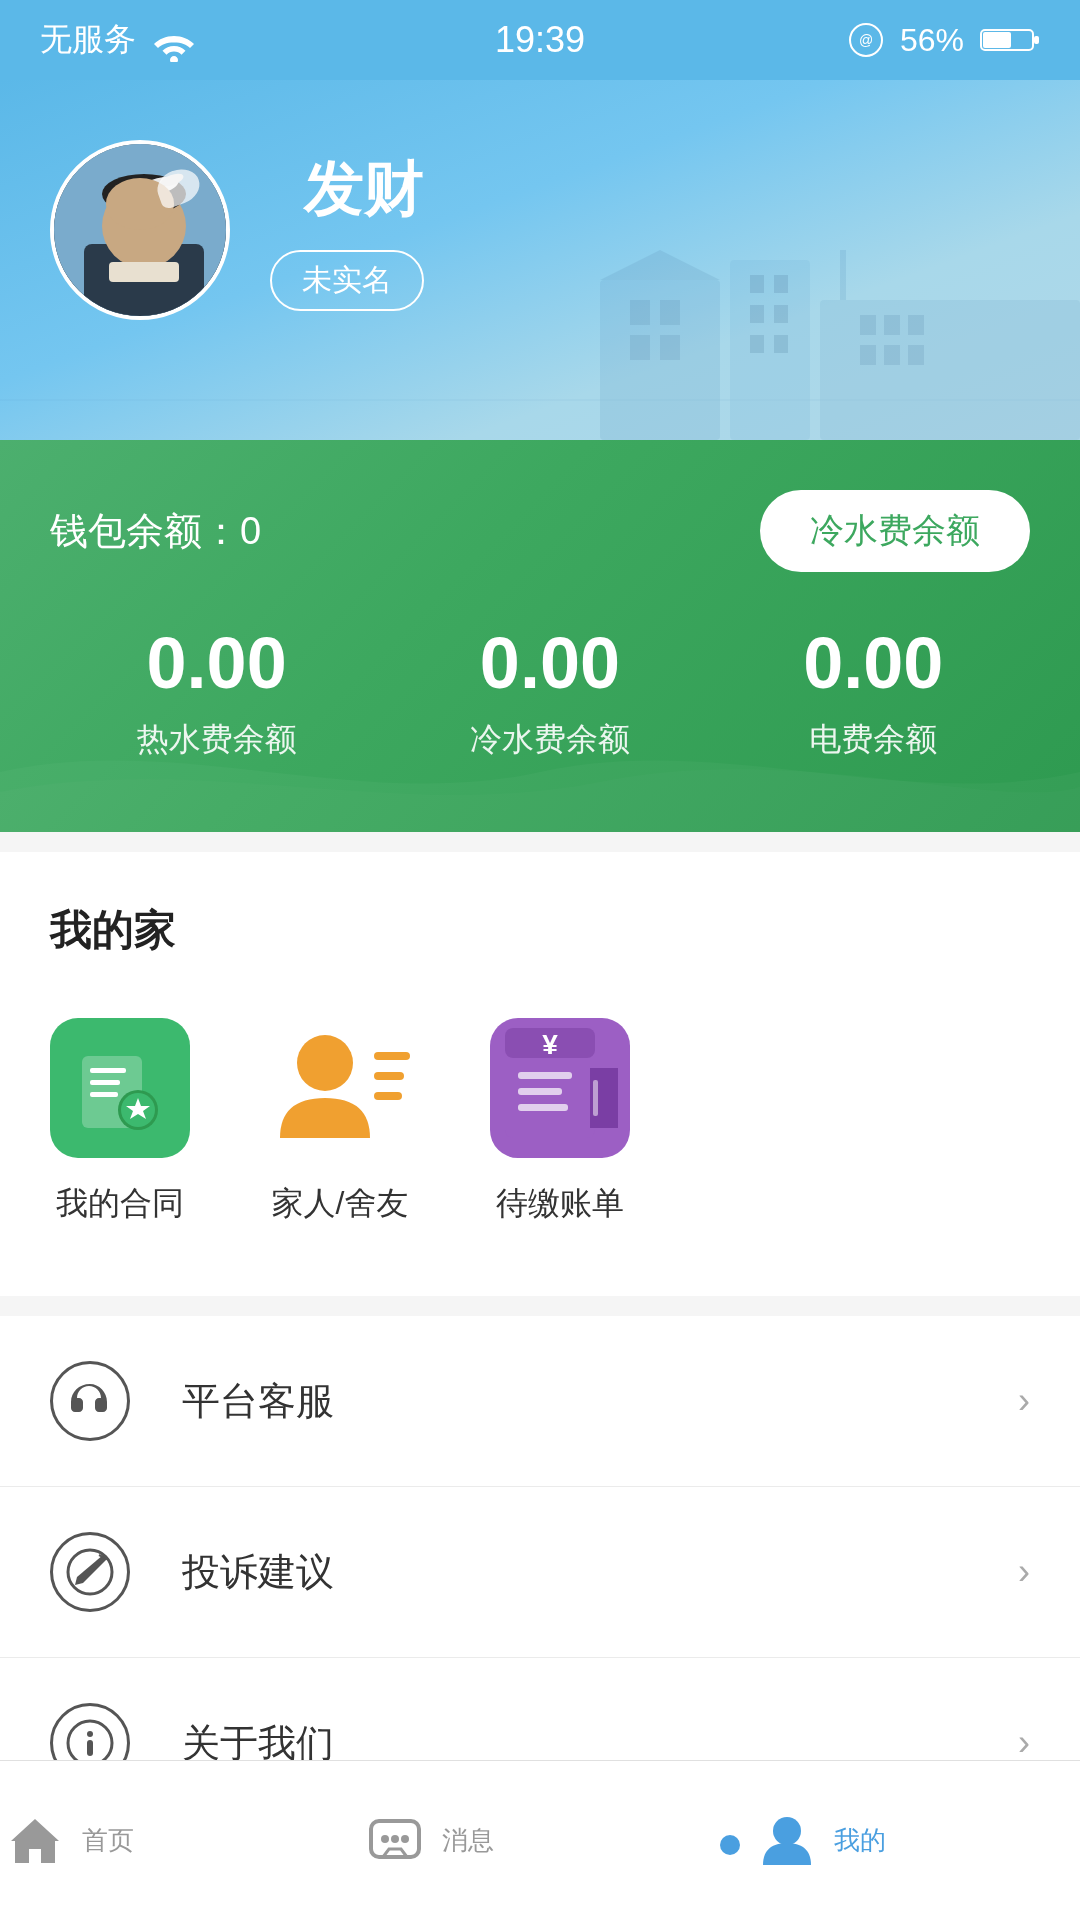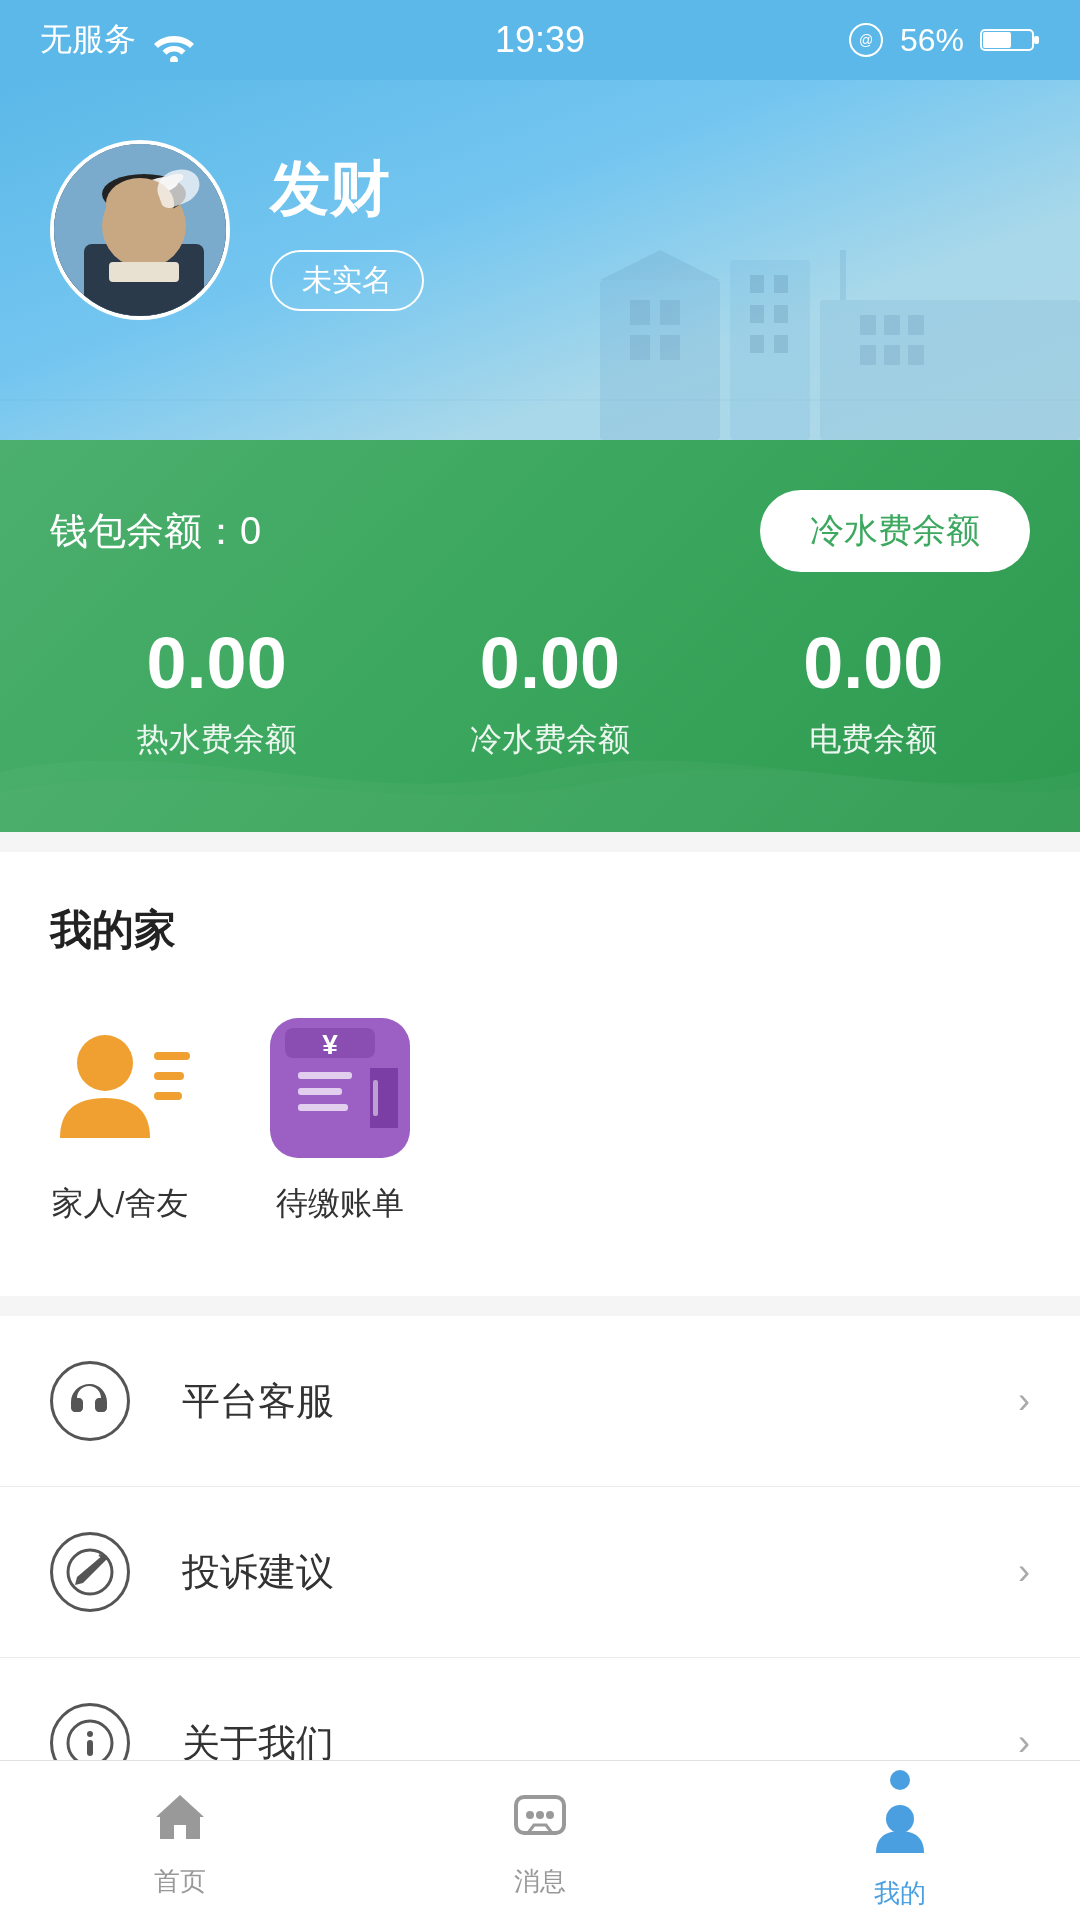--- a/index.html
+++ b/index.html
@@ -114,20 +114,21 @@
 
     .profile-info {
       display: flex;
       flex-direction: column;
       gap: 20px;
     }
     .profile-name {
       font-size: 60px;
       font-weight: 600;
       color: white;
+      text-align: right;
     }
     .profile-badge {
       display: inline-block;
       border: 2px solid white;
       border-radius: 40px;
       padding: 8px 30px;
       font-size: 30px;
       color: white;
     }
 
@@ -275,21 +276,20 @@
       width: 1080px;
       height: 160px;
       background: white;
       border-top: 1px solid #e0e0e0;
       display: flex;
       align-items: center;
       justify-content: space-around;
     }
     .tab-item {
       display: flex;
-      flex-direction: column;
       align-items: center;
       gap: 12px;
       cursor: pointer;
       flex: 1;
     }
     .tab-icon {
       width: 70px;
       height: 70px;
       display: flex;
       align-items: center;
@@ -422,20 +422,36 @@
       <span class="stat-value">0.00</span>
       <span class="stat-label">电费余额</span>
     </div>
   </div>
 </div>
 
 <div class="my-home-section">
   <div class="section-title">我的家</div>
   <div class="home-icons-row">
 
+    <div class="home-icon-item">
+      <div class="home-icon-box icon-green">
+        <svg width="100" height="100" viewBox="0 0 100 100">
+
+          <rect x="12" y="18" width="60" height="72" rx="6" fill="rgba(255,255,255,0.25)"></rect>
+          <rect x="20" y="30" width="36" height="5" rx="2" fill="white"></rect>
+          <rect x="20" y="42" width="30" height="5" rx="2" fill="white"></rect>
+          <rect x="20" y="54" width="28" height="5" rx="2" fill="white"></rect>
+
+          <circle cx="68" cy="72" r="20" fill="#2e9a50"></circle>
+          <circle cx="68" cy="72" r="17" fill="#3cb96e"></circle>
+          <polygon points="68,60 71,68 80,68 73,73 76,81 68,76 60,81 63,73 56,68 65,68" fill="white"></polygon>
+        </svg>
+      </div>
+      <span class="home-icon-label">我的合同</span>
+    </div>
 
     <div class="home-icon-item">
       <div class="home-icon-box icon-orange">
         <svg width="140" height="140" viewBox="0 0 140 140">
 
           <circle cx="55" cy="45" r="28" fill="#f0a030"></circle>
           <path d="M10 120 Q10 80 55 80 Q100 80 100 120" fill="#f0a030"></path>
 
           <line x1="108" y1="38" x2="136" y2="38" stroke="#f0a030" stroke-width="8" stroke-linecap="round"></line>
           <line x1="108" y1="58" x2="130" y2="58" stroke="#f0a030" stroke-width="8" stroke-linecap="round"></line>

